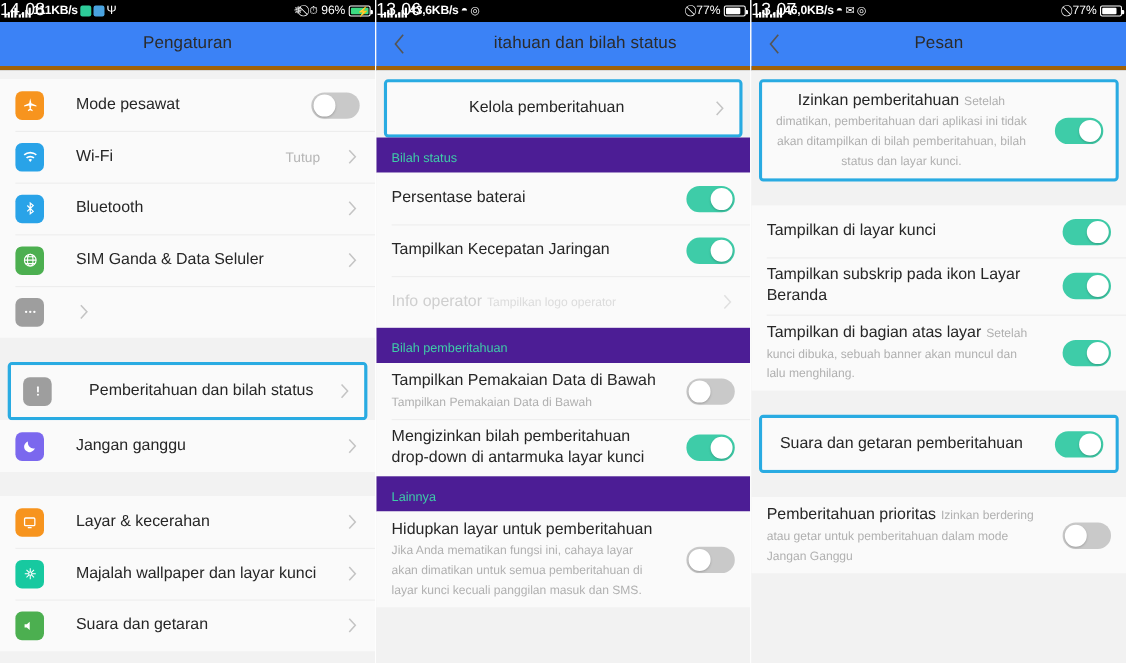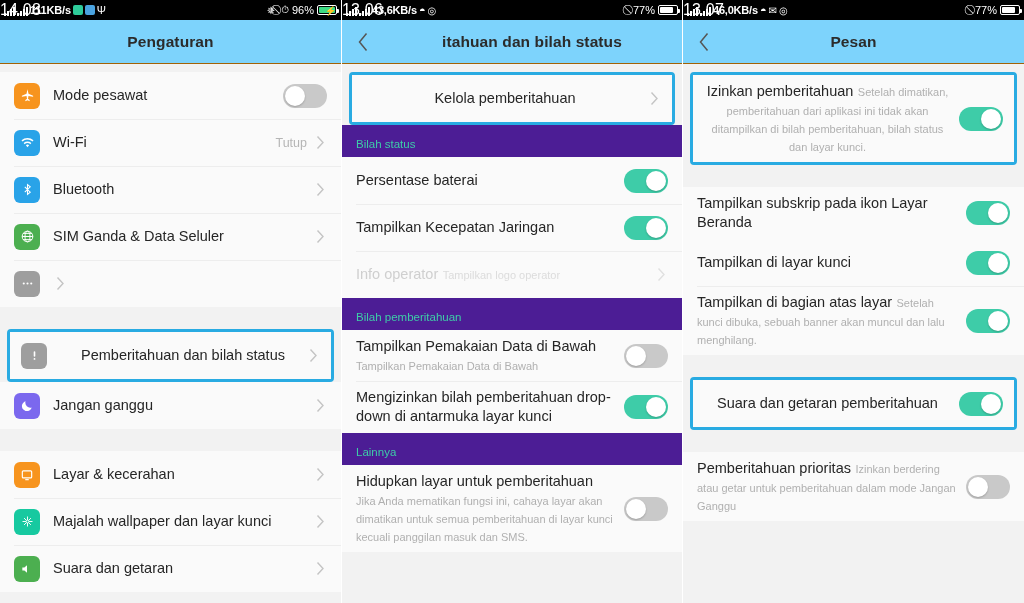--- a/index.html
+++ b/index.html
@@ -50,24 +50,23 @@
     content:''; position:absolute; right:-3px; top:3px; width:2px; height:4px;
     background:#fff; border-radius:0 1px 1px 0;
   }
   .battery .fill { position:absolute; left:1px; top:1px; bottom:1px; border-radius:1px; }
   .battery.charging .fill { background:#3ddc84; right:1px; }
   .battery.plain .fill { background:#ffffff; width: 13px; }
   .bolt { position:absolute; left:7px; top:0px; font-size:9px; color:#0a0a0a; line-height:10px; }
 
   
   .header {
-    height: 44px; background: #7dd3fc; flex: none;
+    height: 44px; background: #3b82f6; flex: none;
     display: flex; align-items: center; position: relative;
-    border-bottom: 1px solid #a16207;
-    font-weight: bold;
+    border-bottom: 4px solid #a16207;
   }
   .header .title {
     position:absolute; left:0; right:0; text-align:center;
     font-size: 15.5px; color: #2b2b2b; letter-spacing: .1px;
     white-space: nowrap; overflow: hidden;
   }
   .header .title.clipped { left: 14px; right: -26px; }
   .back {
     width: 42px; height: 44px; display:flex; align-items:center; justify-content:center;
     position: relative; z-index: 2;
@@ -77,21 +76,21 @@
   
   .body { flex: 1; overflow: hidden; position: relative; background: #f2f2f2; }
   .group { background: #fafafa; }
   .gap { height: 12px; background: #f2f2f2; }
   .gap.sm { height: 8px; }
   .gap.lg { height: 22px; }
 
   .row {
     display: flex; align-items: center;
     padding: 0 14px; min-height: 47px;
-    background: #fafafa; position: relative;
+    background: #fafafa; position: relative; gap: 16px;
   }
   .row + .row::before {
     content:''; position:absolute; left:14px; right:0; top:0; height:1px; background:#ededed;
   }
   .row.noline::before { display: none; }
   .row .texts { flex: 1; min-width: 0; padding: 7px 0; }
   .row .t1 { font-size: 14.5px; color: #262626; line-height: 19px; }
   .row .t2 { font-size: 11px; color: #b0b0b0; line-height: 15px; margin-top: 1px; }
   .row.dim .t1 { color: #cfcfcf; }
   .row.dim .t2 { color: #dcdcdc; }
@@ -500,28 +499,28 @@
           </span>
           <span class="toggle on">
               <span class="knob"></span>
             </span>
         </div>
       </div>
 
       <div class="gap lg"></div>
 
       <div class="group">
+        <div class="row noline">
+          <span class="texts"><span class="t1">Tampilkan di layar kunci</span></span>
+          <span class="toggle on">
+              <span class="knob"></span>
+            </span>
+        </div>
         <div class="row">
           <span class="texts"><span class="t1">Tampilkan subskrip pada ikon Layar Beranda</span></span>
-          <span class="toggle on">
-              <span class="knob"></span>
-            </span>
-        </div>
-        <div class="row noline">
-          <span class="texts"><span class="t1">Tampilkan di layar kunci</span></span>
           <span class="toggle on">
               <span class="knob"></span>
             </span>
         </div>
         <div class="row">
           <span class="texts">
             <span class="t1">Tampilkan di bagian atas layar</span>
             <span class="t2">Setelah kunci dibuka, sebuah banner akan muncul dan lalu menghilang.</span>
           </span>
           <span class="toggle on">

